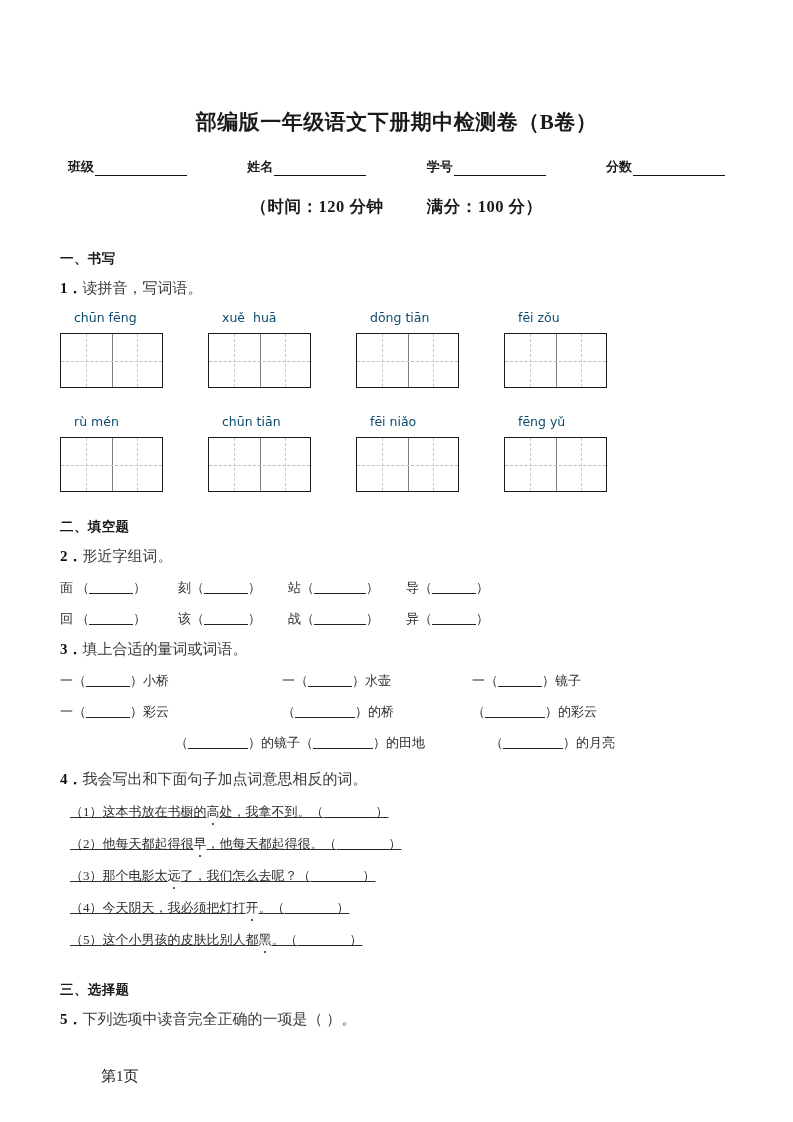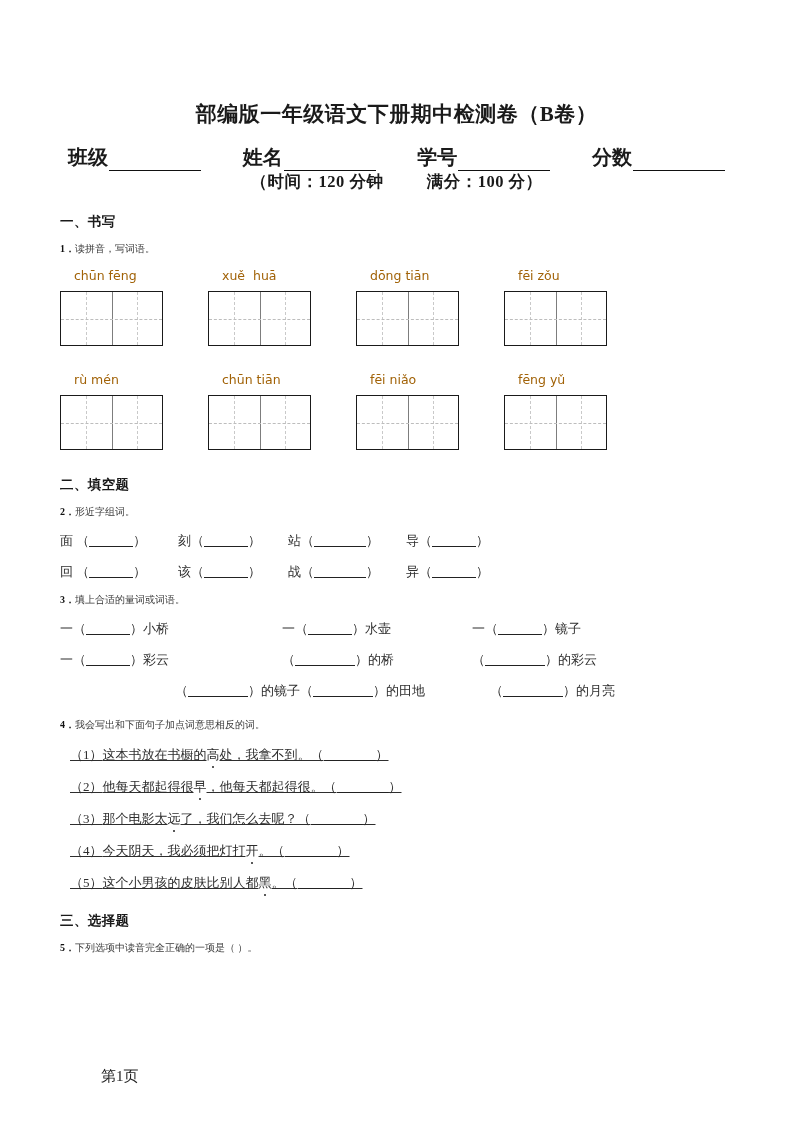--- a/index.html
+++ b/index.html
@@ -14,91 +14,91 @@
     font-family: "Liberation Serif", "DejaVu Serif", serif;
     color: #1a1a1a;
     overflow: hidden;
   }
   .page {
     position: absolute;
     left: 0; top: 0;
     width: 793px;
     height: 1122px;
     box-sizing: border-box;
-    padding: 4px 60px;
+    padding: 12px 60px;
   }
 
   
   .doc-title {
     text-align: center;
     font-size: 21px;
     font-weight: bold;
     letter-spacing: 0.5px;
     margin: 0;
     padding-top: 96px;
   }
 
   .id-row {
     display: flex;
     justify-content: space-between;
     align-items: flex-start;
-    margin-top: 16px;
+    margin-top: 22px;
     padding: 0 8px 0 8px;
-    font-size: 20px;
+    font-size: 13px;
     font-weight: bold;
   }
   .id-field {
     display: flex;
     align-items: flex-end;
     white-space: nowrap;
   }
   .id-label { display: inline-block; }
   .id-line {
     display: inline-block;
     border-bottom: 1.4px solid #111;
     width: 92px;
     height: 14px;
     margin-left: 1px;
   }
 
   .meta-row {
     text-align: center;
     font-size: 16.5px;
     font-weight: bold;
-    margin-top: 0;
+    margin-top: 20px;
     letter-spacing: 0.5px;
   }
   .meta-gap { display: inline-block; width: 34px; }
 
   
   .section-head {
     font-size: 13.5px;
     font-weight: bold;
-    margin-top: 20px;
+    margin-top: 32px;
     margin-bottom: 2px;
     letter-spacing: 0.4px;
   }
   .q-line {
-    font-size: 10px;
+    font-size: 15px;
     margin-top: 11px;
     color: #3a3a3a;
   }
   .q-num {
     font-weight: bold;
     color: #111;
     font-family: "Liberation Serif", serif;
   }
 
   
   .grid-block { margin-top: 12px; }
   .pinyin-row {
     display: flex;
     font-family: "DejaVu Sans", sans-serif;
     font-size: 12.5px;
-    color: #a16207;
+    color: #0c4a6e;
   }
   .pinyin-cell {
     width: 148px;
     padding-left: 14px;
     box-sizing: border-box;
     white-space: pre;
   }
   .boxes-row {
     display: flex;
     margin-top: 8px;

